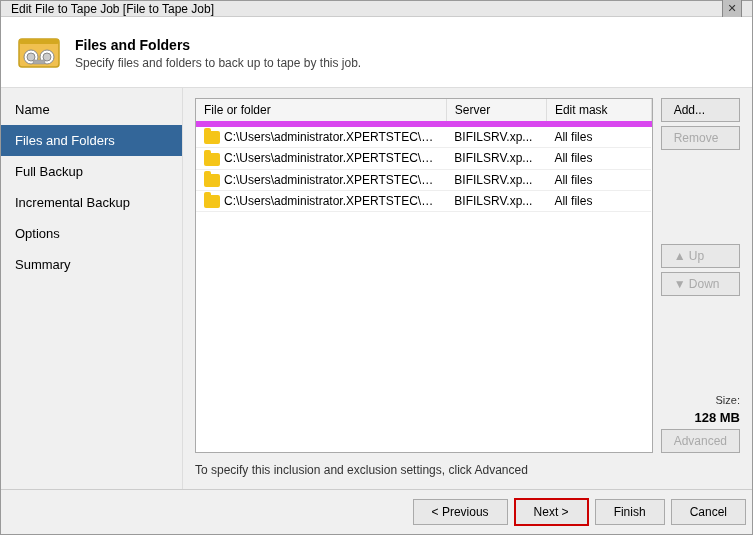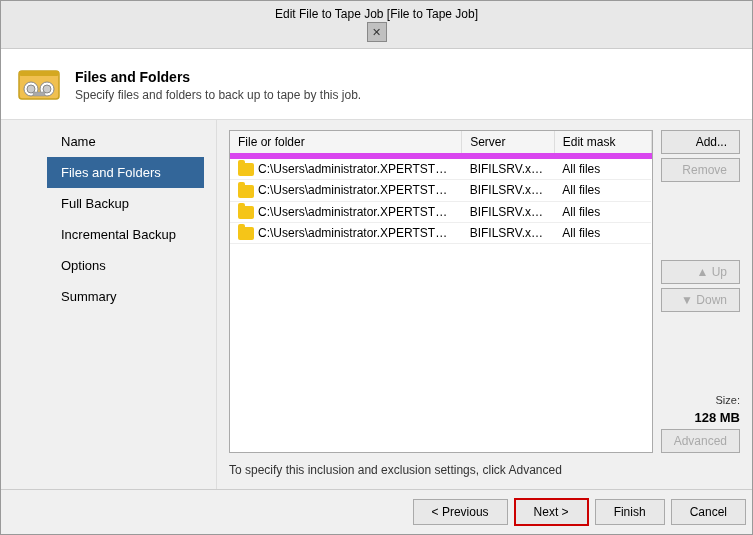--- a/index.html
+++ b/index.html
@@ -23,22 +23,21 @@
       display: flex;
       flex-direction: column;
     }
     .title-bar {
       background: #e8e8e8;
       border-bottom: 1px solid #ccc;
       padding: 6px 10px;
       display: flex;
       justify-content: space-between;
       align-items: center;
-      height: 48px;
-      flex-direction: column;
+      height: 16px;
     }
     .title-text {
       font-size: 12px;
       color: #000;
     }
     .close-btn {
       width: 20px;
       height: 20px;
       background: #c0c0c0;
       border: 1px solid #888;
@@ -69,22 +68,21 @@
     .body-area {
       display: flex;
       flex: 1;
       overflow: hidden;
     }
     .sidebar {
       width: 182px;
       flex-shrink: 0;
       background: #f0f0f0;
       border-right: 1px solid #ddd;
-      padding: 6px 12px;
-      margin-left: 34px;
+      padding: 6px 0;
     }
     .sidebar-item {
       padding: 8px 14px;
       cursor: pointer;
       font-size: 13px;
       color: #000;
     }
     .sidebar-item.active {
       background: #336699;
       color: #fff;
@@ -163,21 +161,21 @@
       flex-direction: column;
       gap: 4px;
       min-width: 72px;
     }
     .btn {
       padding: 4px 12px;
       background: #e8e8e8;
       border: 1px solid #aaa;
       cursor: pointer;
       font-size: 12px;
-      text-align: right;
+      text-align: left;
       white-space: nowrap;
     }
     .btn:disabled, .btn.disabled {
       color: #aaa;
       cursor: default;
     }
     .btn-primary {
       background: #e8e8e8;
     }
     .spacer {

